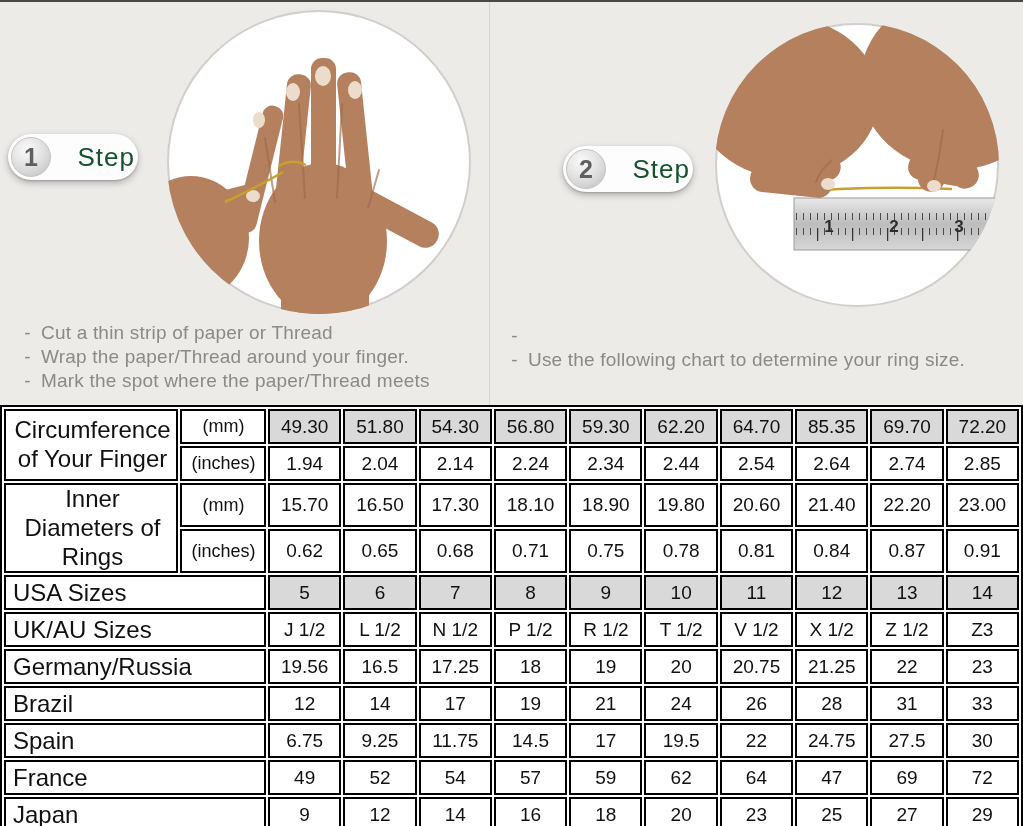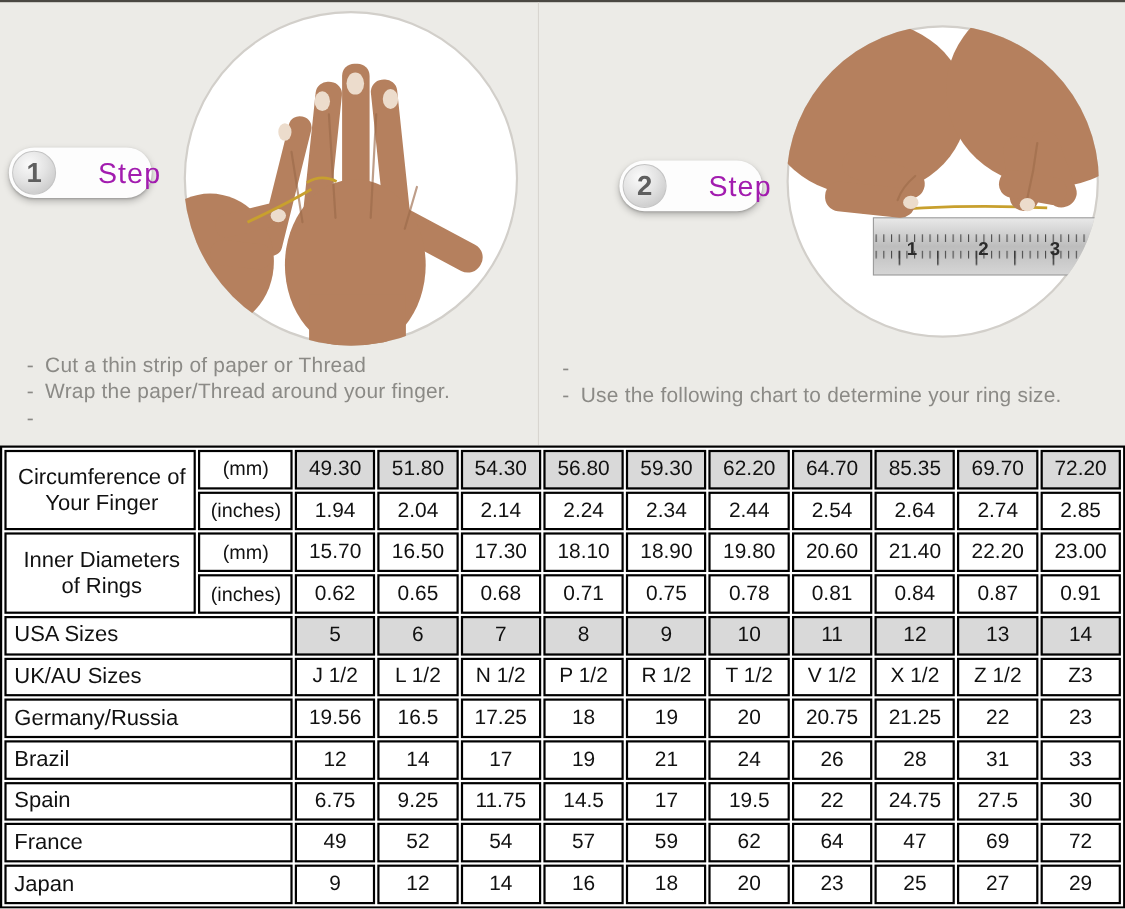--- a/index.html
+++ b/index.html
@@ -21,21 +21,21 @@
     border-radius:25px;display:flex;align-items:center;padding:3px;
     box-shadow:0 3px 7px rgba(0,0,0,.25), 0 1px 2px rgba(0,0,0,.18);
     box-sizing:border-box;z-index:3;
   }
   .step-num{
     width:38px;height:38px;border-radius:50%;flex:none;
     background:radial-gradient(circle at 38% 30%, #fafafa 0%, #e3e3e3 45%, #cfcfcf 75%, #c2c2c2 100%);
     border:1px solid #c4c4c4;color:#5f5f5f;font-size:25px;font-weight:bold;
     display:flex;align-items:center;justify-content:center;
   }
-  .step-label{flex:1;text-align:left;color:#a21caf;font-size:26px;letter-spacing:1px;margin-left:38px;}
+  .step-label{flex:1;text-align:right;color:#14532d;font-size:26px;letter-spacing:1px;}
   #badge-1{left:8px;top:134px;}
   #badge-2{left:563px;top:146px;}
 
   
   .bullets{position:absolute;color:#8b8a86;font-size:19px;line-height:24px;letter-spacing:.2px;}
   #bullets-1{left:14px;top:321px;width:470px;}
   #bullets-2{left:501px;top:324px;width:520px;}
   .bullet{display:flex;}
   .bullet .dash{width:27px;text-align:center;flex:none;}
 
@@ -44,21 +44,21 @@
     position:absolute;left:0;top:405px;width:1023px;height:421px;
     border-collapse:separate;border-spacing:2px;background:#fff;
     border:2px solid #000;table-layout:fixed;
     font-size:19px;color:#111;
   }
   .size-table td{
     border:2px solid #000;height:31px;padding:0 4px;
     text-align:center;white-space:nowrap;overflow:hidden;background:#fff;
   }
   .size-table td.shaded{background:#d9d9d9;margin-top:28px;}
-  .size-table td.label-cell{text-align:left;padding-left:7px;font-size:20px;}
+  .size-table td.label-cell{text-align:left;padding-left:7px;font-size:24px;}
   .size-table td.group-label{text-align:center;white-space:normal;line-height:1.2;}
   .size-table td.unit-cell{text-align:center;padding-left:5px;font-size:18px;}
 </style>
 </head>
 <body>
 
 <div class="top-line"></div>
 <div class="v-divider"></div>
 
 <div class="photo" style="left:163px;top:6px;">
@@ -187,20 +187,21 @@
     <div class="bullet">
       <span class="dash">-</span>
       <span>Cut a thin strip of paper or Thread</span>
     </div>
     <div class="bullet">
       <span class="dash">-</span>
       <span>Wrap the paper/Thread around your finger.</span>
     </div>
     <div class="bullet">
       <span class="dash">-</span>
+      <span>Mark the spot where the paper/Thread meets</span>
     </div>
   </div>
 <div class="bullets" id="bullets-2">
     <div class="bullet">
       <span class="dash">-</span>
     </div>
     <div class="bullet">
       <span class="dash">-</span>
       <span>Use the following chart to determine your ring size.</span>
     </div>

